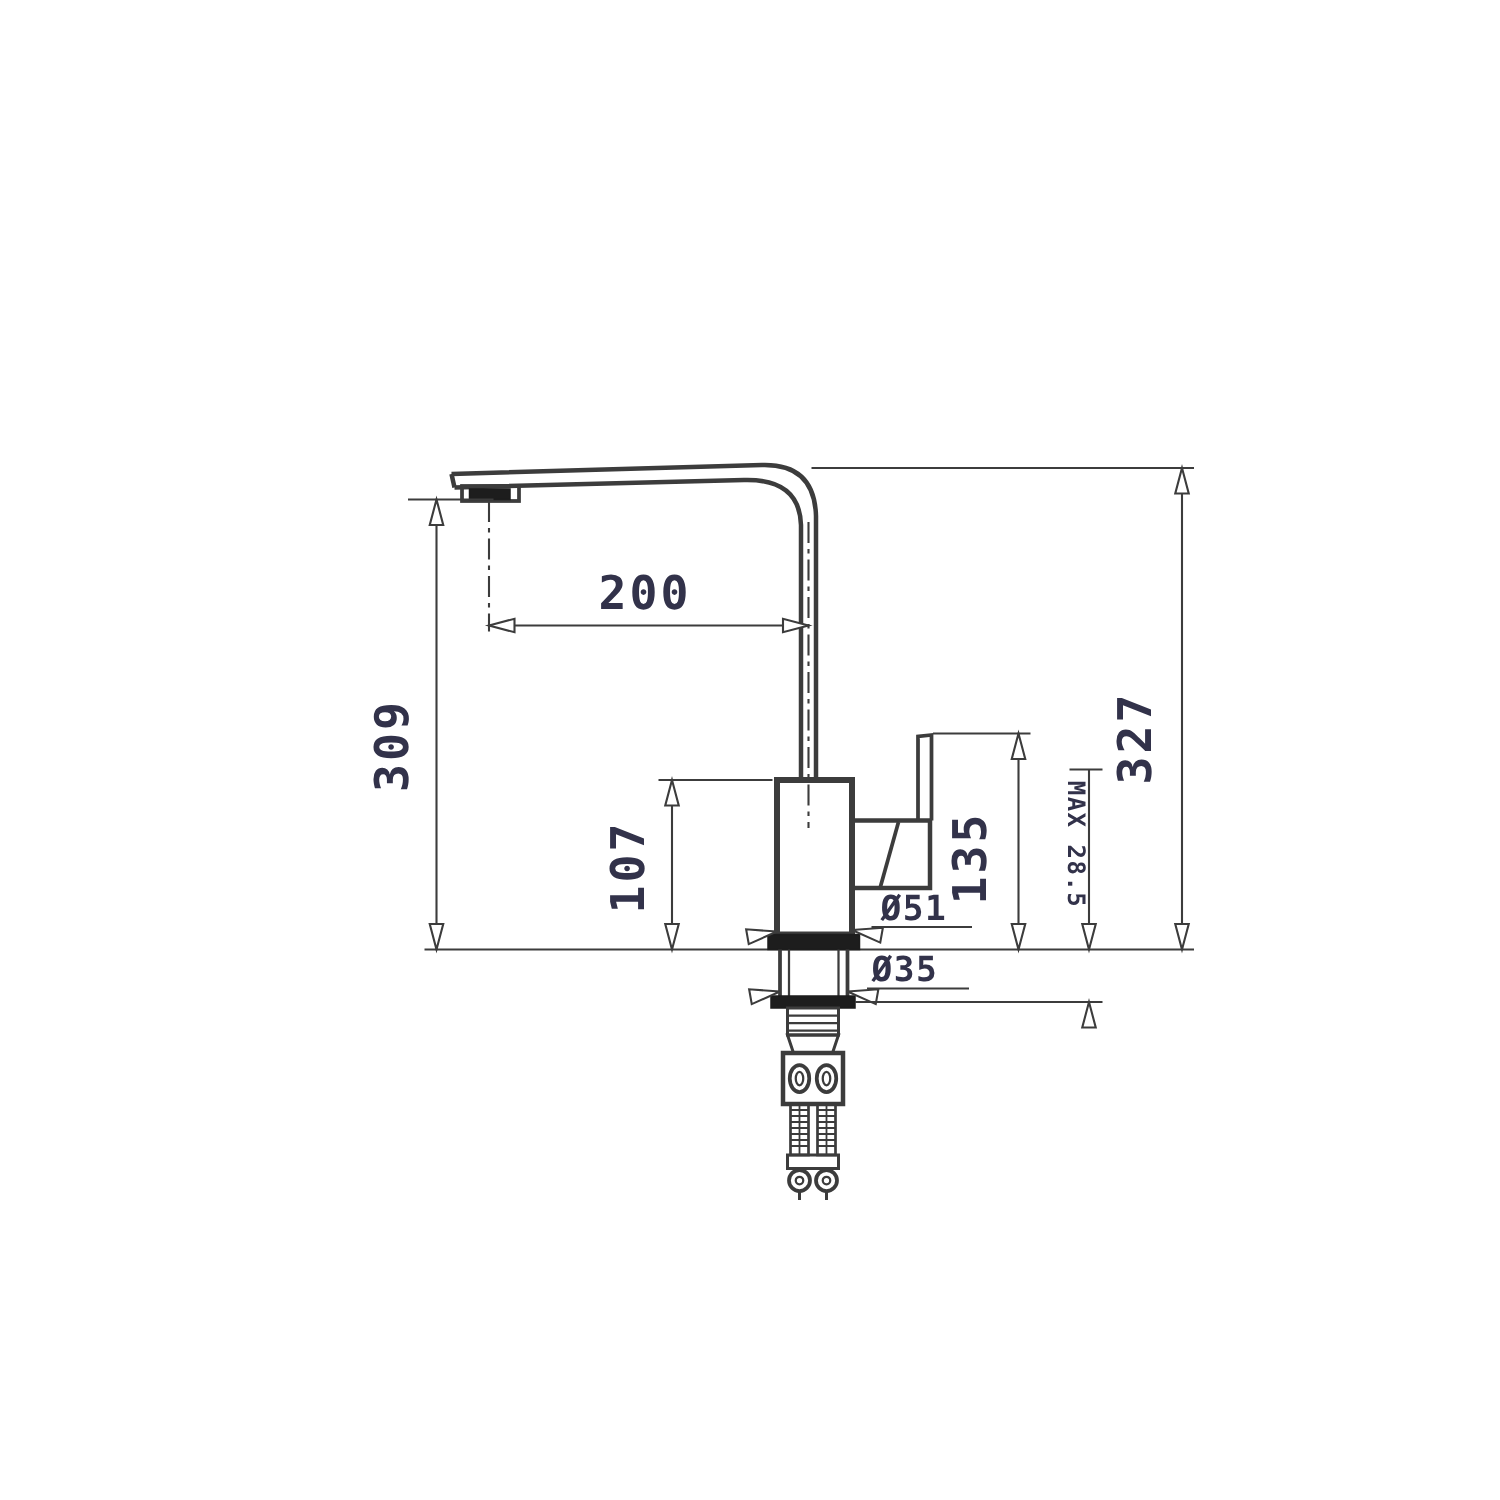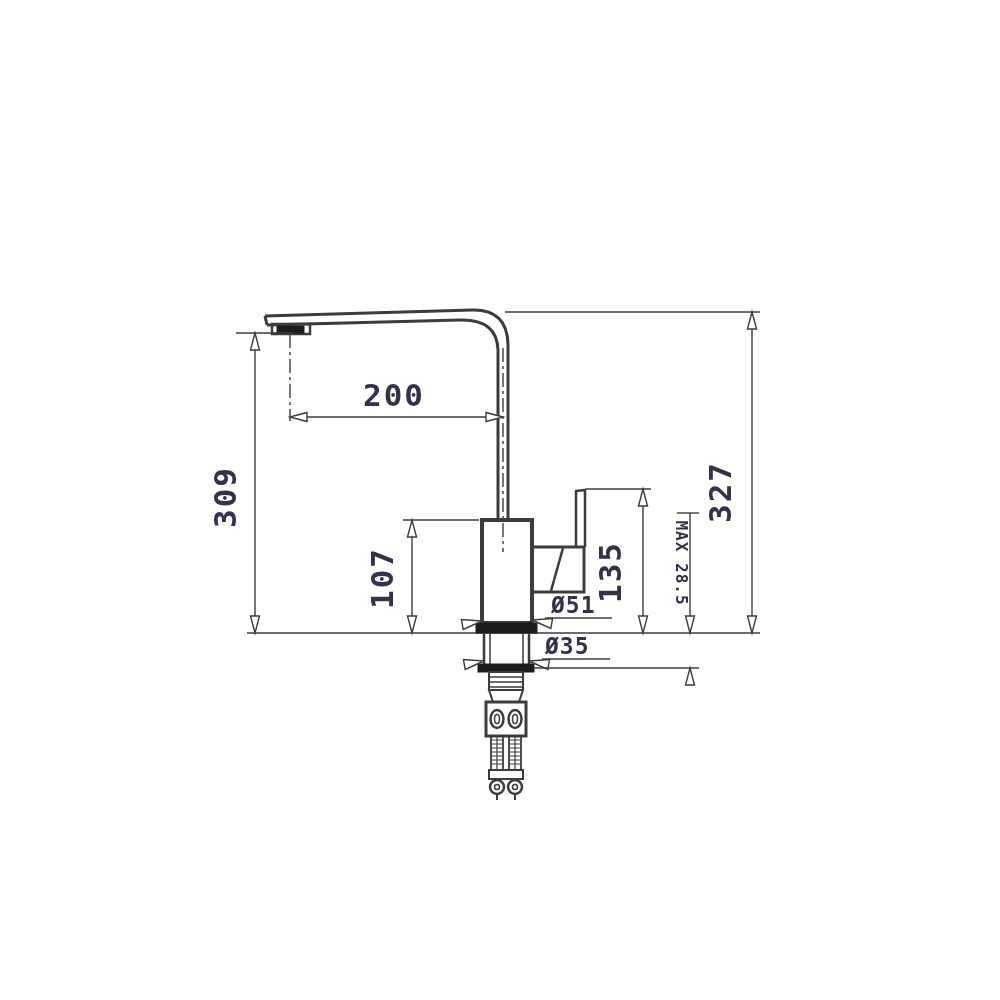--- a/index.html
+++ b/index.html
@@ -7,20 +7,21 @@
     padding: 0;
     background: #ffffff;
   }
   #stage {
     position: relative;
     width: 836px;
     height: 1000px;
     background: #ffffff;
     overflow: hidden;
     font-family: "DejaVu Sans Mono", monospace;
+    margin-left: 36px;
   }
   svg { display: block; }
   .dim-text {
     font-family: "DejaVu Sans Mono", monospace;
     fill: #32324a;
     font-weight: bold;
   }
   .dim-big   { font-size: 31px; letter-spacing: 2px; }
   .dim-mid   { font-size: 23px; letter-spacing: 1px; }
   .dim-small { font-size: 16px; letter-spacing: 1px; }

